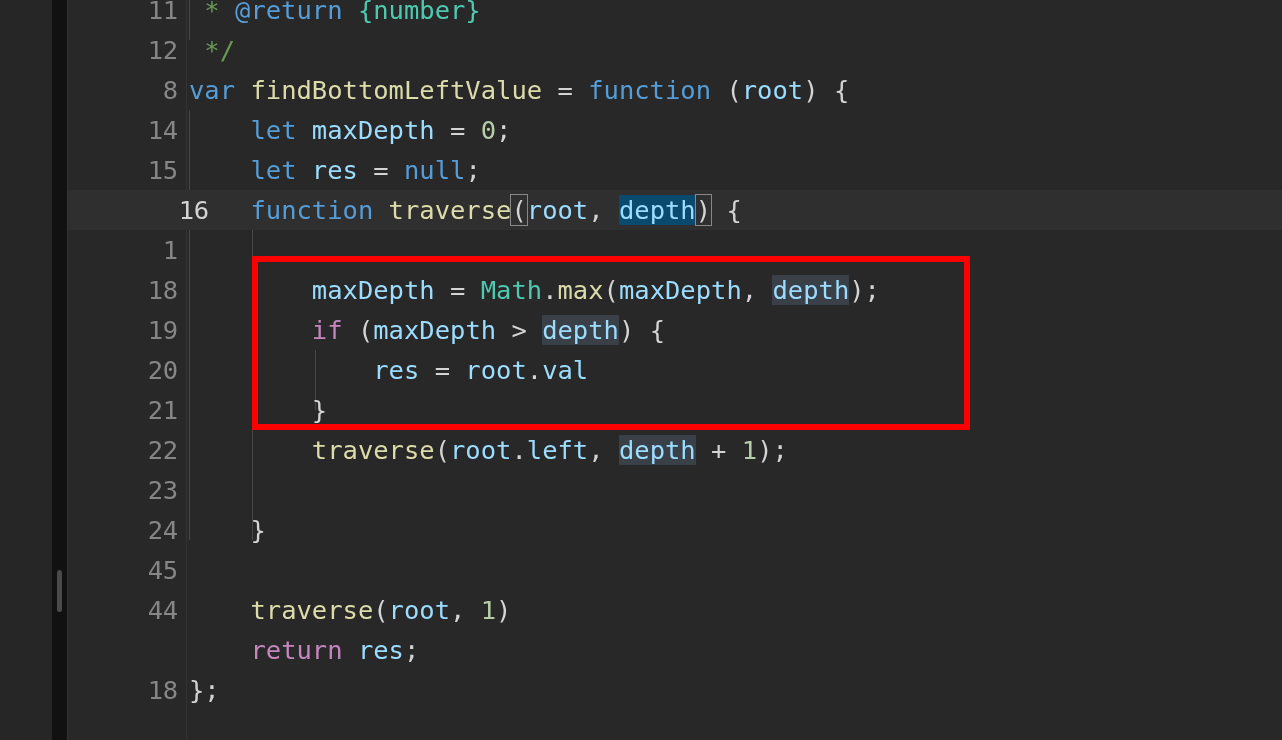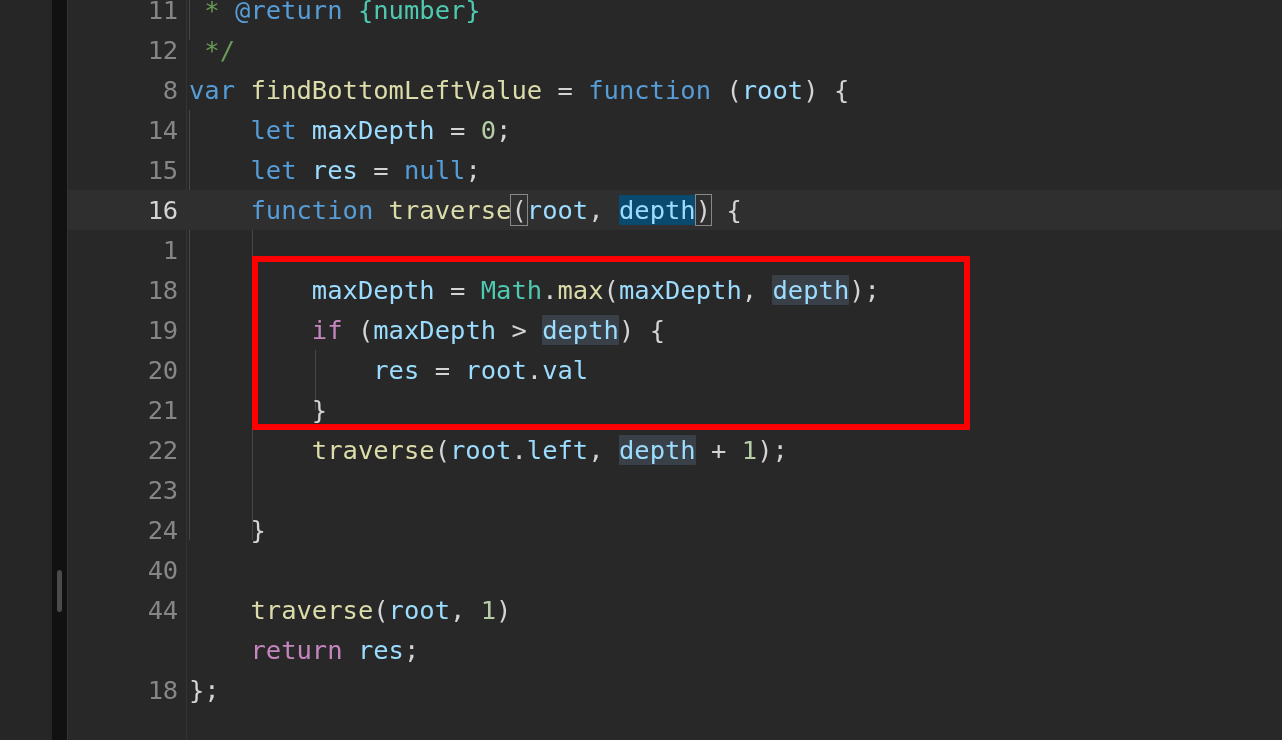--- a/index.html
+++ b/index.html
@@ -102,20 +102,21 @@
     left: 0;
     top: 0;
     width: 110px;
     text-align: right;
     color: #868686;
     font-size: 25.5px;
     letter-spacing: -0.2px;
   }
   .row.active-line .ln {
     color: #d4d4d4;
+    padding-left: 31px;
   }
   .code {
     position: absolute;
     left: 121px;
     top: 0;
     white-space: pre;
     letter-spacing: 0px;
   }
 
   
@@ -258,21 +259,21 @@
       <div class="row">
         <span class="ln">23</span>
       </div>
 
       <div class="row">
         <span class="ln">24</span>
         <span class="code"><span>    </span><span class="t-punc">}</span></span>
       </div>
 
       <div class="row">
-        <span class="ln">40</span>
+        <span class="ln">45</span>
         <span class="code"></span>
       </div>
 
       <div class="row">
         <span class="ln">44</span>
         <span class="code"><span>    </span><span class="t-fn">traverse</span><span class="t-punc">(</span><span class="t-var">root</span><span class="t-punc">, </span><span class="t-num">1</span><span class="t-punc">)</span></span>
       </div>
 
       <div class="row">
         <span class="code"><span>    </span><span class="t-kw">return</span><span class="t-punc"> </span><span class="t-var">res</span><span class="t-punc">;</span></span>

